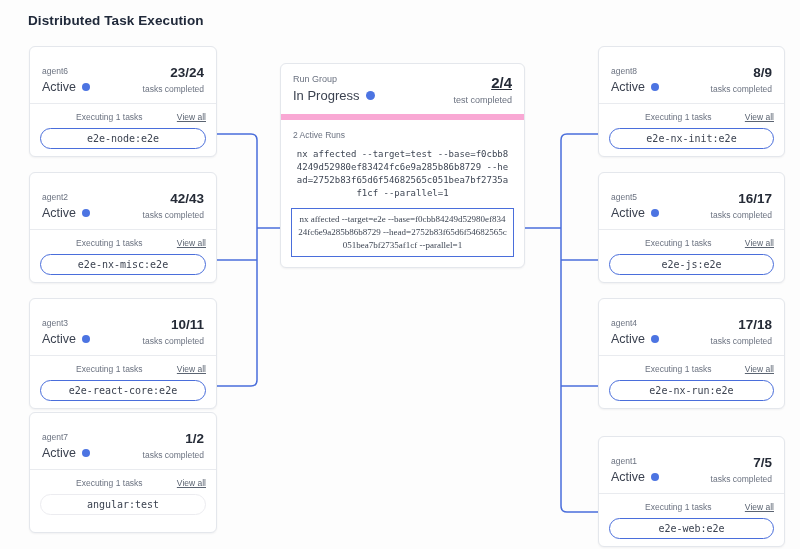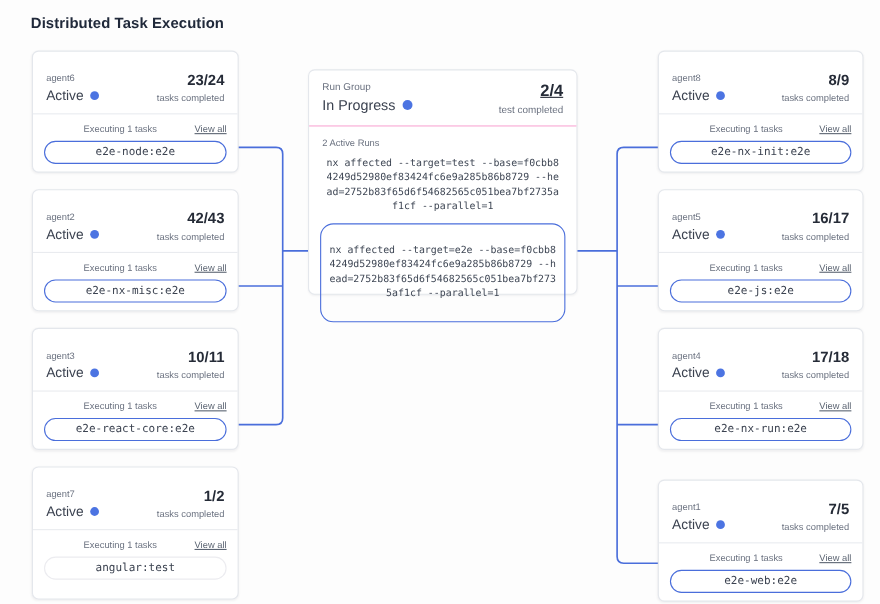--- a/index.html
+++ b/index.html
@@ -31,25 +31,25 @@
              display:flex;align-items:center;justify-content:center;background:#fff;
              font-family:"DejaVu Sans Mono",monospace;font-size:10px;color:var(--text-mid);}
   .task-pill.plain{border:1px solid #ececf0;}
 
   
   .run-head{display:flex;justify-content:space-between;padding:10px 12px 0 12px;height:50px;}
   .run-label{font-size:9px;color:var(--text-gray);margin-bottom:4px;}
   .run-status{display:flex;align-items:center;gap:7px;font-size:13px;color:var(--text-mid);}
   .run-count{font-size:15px;font-weight:600;color:var(--text-dark);text-align:right;text-decoration:underline;}
   .run-count-label{font-size:9px;color:var(--text-gray);margin-top:4px;text-align:right;}
-  .run-body{border-top:1px solid #f9a8d4;padding:8px 10px 0 10px;}
+  .run-body{border-top:6px solid #f9a8d4;padding:8px 10px 0 10px;}
   .active-runs{font-size:8.5px;color:var(--text-gray);margin:2px 2px 6px 2px;}
   .cmd{font-family:"DejaVu Sans Mono",monospace;font-size:9px;line-height:13px;color:#3e4654;
        text-align:center;word-break:break-all;padding:2px 4px;}
-  .cmd.highlight{border:1.5px solid var(--accent);border-radius:12px;margin-top:6px;padding:18px 6px;}
+  .cmd.highlight{border:1.5px solid var(--accent);border-radius:0;margin-top:6px;padding:4px 6px;font-family:Liberation Serif, serif;}
 
   .connectors{position:absolute;left:0;top:0;pointer-events:none;}
   .connectors path{fill:none;stroke:var(--accent);stroke-width:1.5;}
   .connectors circle{fill:var(--accent);}
 </style>
 </head>
 <body>
 
 <div class="canvas">
   <div class="page-title">Distributed Task Execution</div>
@@ -135,21 +135,21 @@
     </div>
     <div class="card-body">
       <div class="exec-row">
         <span>Executing 1 tasks</span>
         <a class="view-all">View all</a>
       </div>
       <div class="task-pill">e2e-react-core:e2e</div>
     </div>
   </div>
 
-  <div class="card" style="left:29px;top:424px;width:188px;height:121px;">
+  <div class="card" style="left:29px;top:412px;width:188px;height:121px;">
     <div class="card-head">
       <div>
         <div class="agent-name">agent7</div>
         <div class="status-line">
             <span>Active</span>
             <span class="status-dot"></span>
           </div>
       </div>
       <div class="head-right">
         <div class="count">1/2</div>

